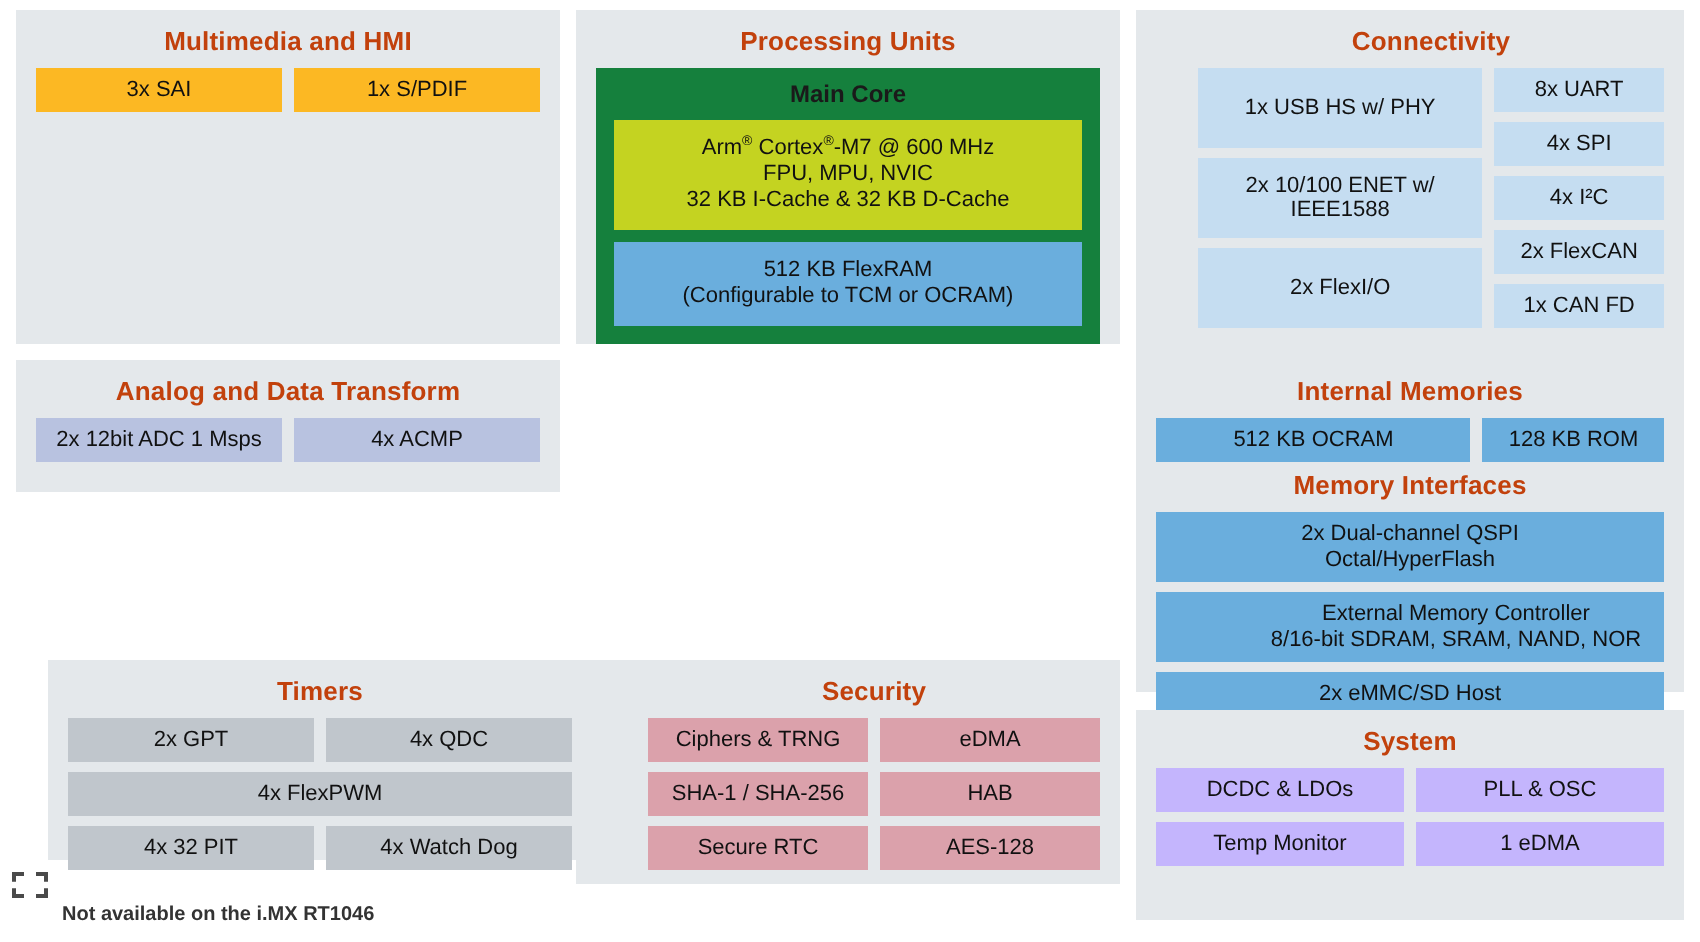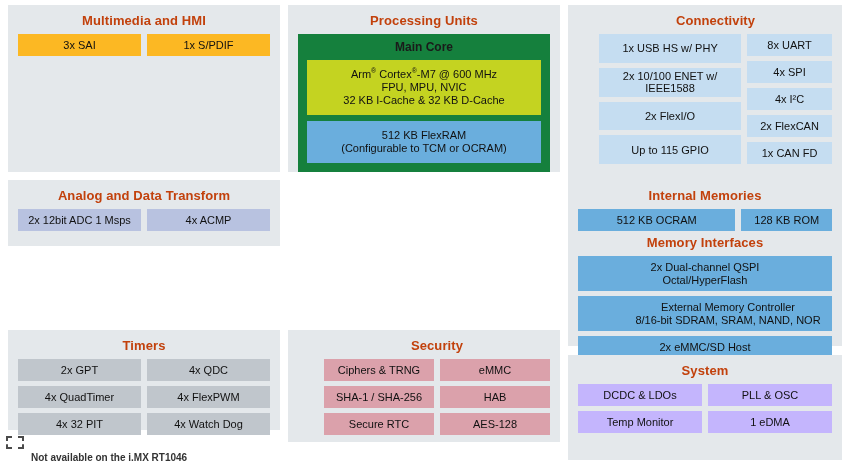--- a/index.html
+++ b/index.html
@@ -110,21 +110,21 @@
     line-height: 12px;
     margin-top: 32px;
   }
 
   
   #p-multimedia  { left: 8px;   top: 5px;   width: 272px; height: 167px; }
   #p-processing  { left: 288px; top: 5px;   width: 272px; height: 167px; }
   #p-connect     { left: 568px; top: 5px;   width: 274px; height: 182px; padding-left: 31px; }
   #p-analog      { left: 8px;   top: 180px; width: 272px; height: 66px; }
   #p-memories    { left: 568px; top: 180px; width: 274px; height: 166px; }
-  #p-timers      { left: 8px;   top: 330px; width: 272px; height: 100px; }
+  #p-timers      { left: 24px;   top: 330px; width: 272px; height: 100px; }
   #p-security    { left: 288px; top: 330px; width: 272px; height: 112px; padding-left: 36px; }
   #p-system      { left: 568px; top: 355px; width: 274px; height: 105px; }
 </style>
 </head>
 <body>
 
 <div id="diagram">
 
   <div class="panel" id="p-multimedia">
     <div class="panel-title">Multimedia and HMI</div>
@@ -150,21 +150,20 @@
     </div>
   </div>
 
   <div class="panel" id="p-connect">
     <div class="panel-title">Connectivity</div>
     <div style="display:flex; gap:6px;">
       <div style="flex:0 0 61%; display:flex; flex-direction:column; gap:5px;">
         <div class="blk lblue">1x USB HS w/ PHY</div>
         <div class="blk lblue">2x 10/100 ENET w/ IEEE1588</div>
         <div class="blk lblue">2x FlexI/O</div>
-        <div class="blk lblue">Up to 115 GPIO</div>
       </div>
       <div style="flex:1; display:flex; flex-direction:column; gap:5px;">
         <div class="blk lblue">8x UART</div>
         <div class="blk lblue">4x SPI</div>
         <div class="blk lblue">4x I²C</div>
         <div class="blk lblue">2x FlexCAN</div>
         <div class="blk lblue">1x CAN FD</div>
       </div>
     </div>
   </div>
@@ -199,34 +198,33 @@
     <div class="blk mblue">2x eMMC/SD Host</div>
   </div>
 
   <div class="panel" id="p-timers">
     <div class="panel-title">Timers</div>
     <div class="row">
       <div class="blk gray">2x GPT</div>
       <div class="blk gray">4x QDC</div>
     </div>
     <div class="row">
-      <div class="blk gray">4x QuadTimer</div>
       <div class="blk gray">4x FlexPWM</div>
     </div>
     <div class="row">
       <div class="blk gray">4x 32 PIT</div>
       <div class="blk gray">4x Watch Dog</div>
     </div>
   </div>
 
   <div class="panel" id="p-security">
     <div class="panel-title">Security</div>
     <div class="row">
       <div class="blk pink">Ciphers &amp; TRNG</div>
-      <div class="blk pink">eMMC</div>
+      <div class="blk pink">eDMA</div>
     </div>
     <div class="row">
       <div class="blk pink">SHA-1 / SHA-256</div>
       <div class="blk pink">HAB</div>
     </div>
     <div class="row">
       <div class="blk pink">Secure RTC</div>
       <div class="blk pink">AES-128</div>
     </div>
   </div>

